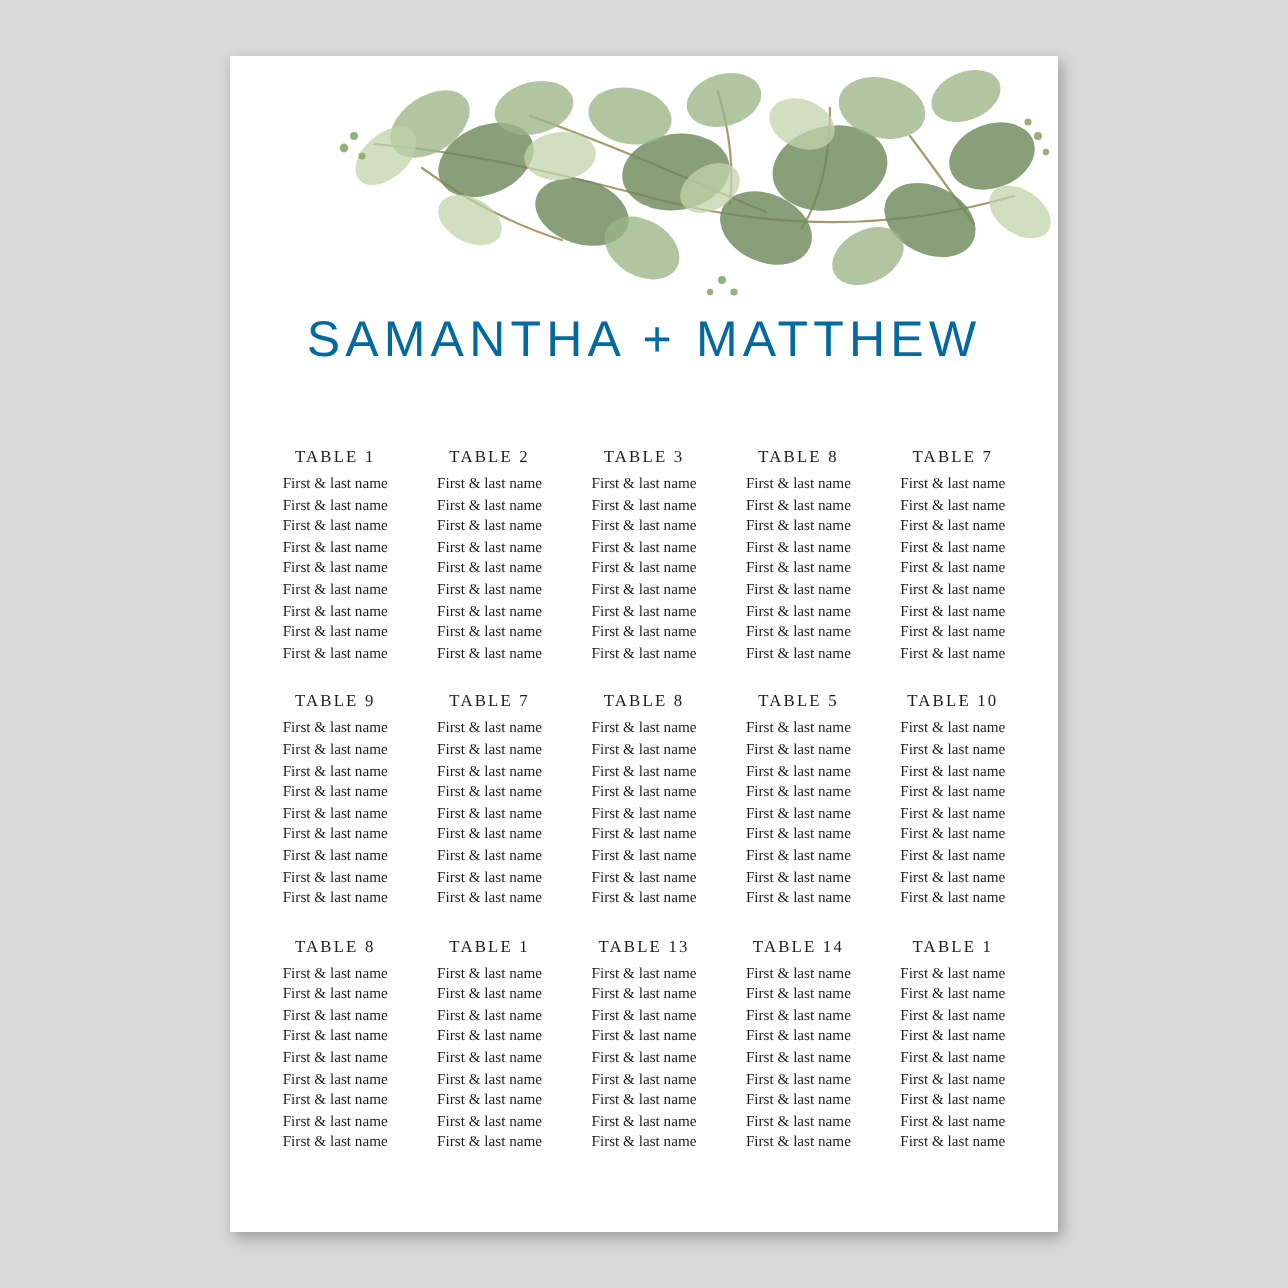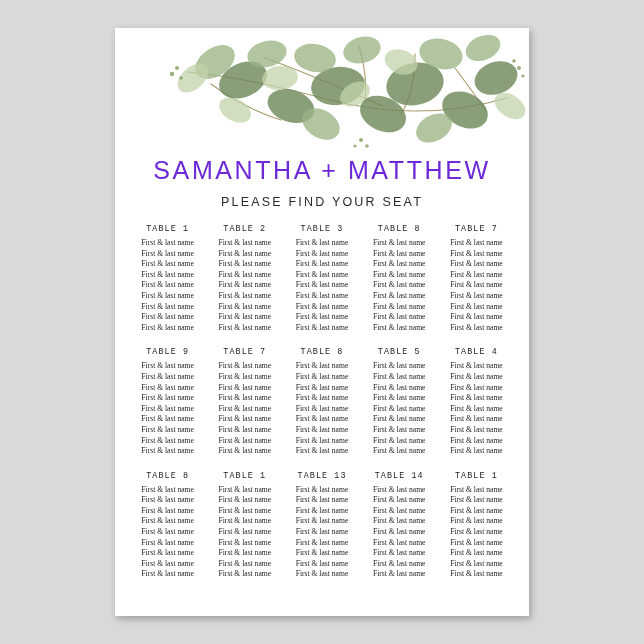--- a/index.html
+++ b/index.html
@@ -47,21 +47,21 @@
     position: absolute;
     left: 0;
     top: 128px;
     width: 414px;
     text-align: center;
   }
   .couple-names {
     font-family: "Liberation Sans", sans-serif;
     font-size: 25px;
     letter-spacing: 2.6px;
-    color: #6d28d9;
+    color: #0369a1;
     font-weight: 400;
     white-space: nowrap;
   }
   .subtitle {
     margin-top: 10px;
     font-family: "Liberation Sans", sans-serif;
     font-size: 12.5px;
     letter-spacing: 2.2px;
     color: #2b2b2b;
     white-space: nowrap;
@@ -76,21 +76,21 @@
   .table-row {
     display: flex;
     width: 386px;
     margin-bottom: 14px;
   }
   .table-col {
     flex: 1 1 0;
     text-align: center;
   }
   .table-name {
-    font-family: Liberation Mono, monospace;
+    font-family: Liberation Serif, serif;
     font-size: 8.4px;
     letter-spacing: 1.1px;
     color: #1d1d1d;
     margin-bottom: 4px;
     white-space: nowrap;
   }
   .guest {
     font-family: "Liberation Serif", serif;
     font-size: 7.6px;
     color: #1d1d1d;
@@ -150,21 +150,20 @@
             <circle cx="240" cy="118" r="1.6"></circle>
           <circle cx="404" cy="40" r="2"></circle>
             <circle cx="399" cy="33" r="1.8"></circle>
             <circle cx="408" cy="48" r="1.6"></circle>
         </g>
       </svg>
     </div>
 
     <div class="title-block">
       <div class="couple-names">SAMANTHA + MATTHEW</div>
-      <div class="subtitle">PLEASE FIND YOUR SEAT</div>
     </div>
 
     <div class="seating">
 
       <div class="table-row">
         <div class="table-col">
           <div class="table-name">TABLE 1</div>
           <div class="guest">First &amp; last name</div>
           <div class="guest">First &amp; last name</div>
           <div class="guest">First &amp; last name</div>
@@ -268,21 +267,21 @@
           <div class="guest">First &amp; last name</div>
           <div class="guest">First &amp; last name</div>
           <div class="guest">First &amp; last name</div>
           <div class="guest">First &amp; last name</div>
           <div class="guest">First &amp; last name</div>
           <div class="guest">First &amp; last name</div>
           <div class="guest">First &amp; last name</div>
           <div class="guest">First &amp; last name</div>
         </div>
         <div class="table-col">
-          <div class="table-name">TABLE 4</div>
+          <div class="table-name">TABLE 10</div>
           <div class="guest">First &amp; last name</div>
           <div class="guest">First &amp; last name</div>
           <div class="guest">First &amp; last name</div>
           <div class="guest">First &amp; last name</div>
           <div class="guest">First &amp; last name</div>
           <div class="guest">First &amp; last name</div>
           <div class="guest">First &amp; last name</div>
           <div class="guest">First &amp; last name</div>
           <div class="guest">First &amp; last name</div>
         </div>

